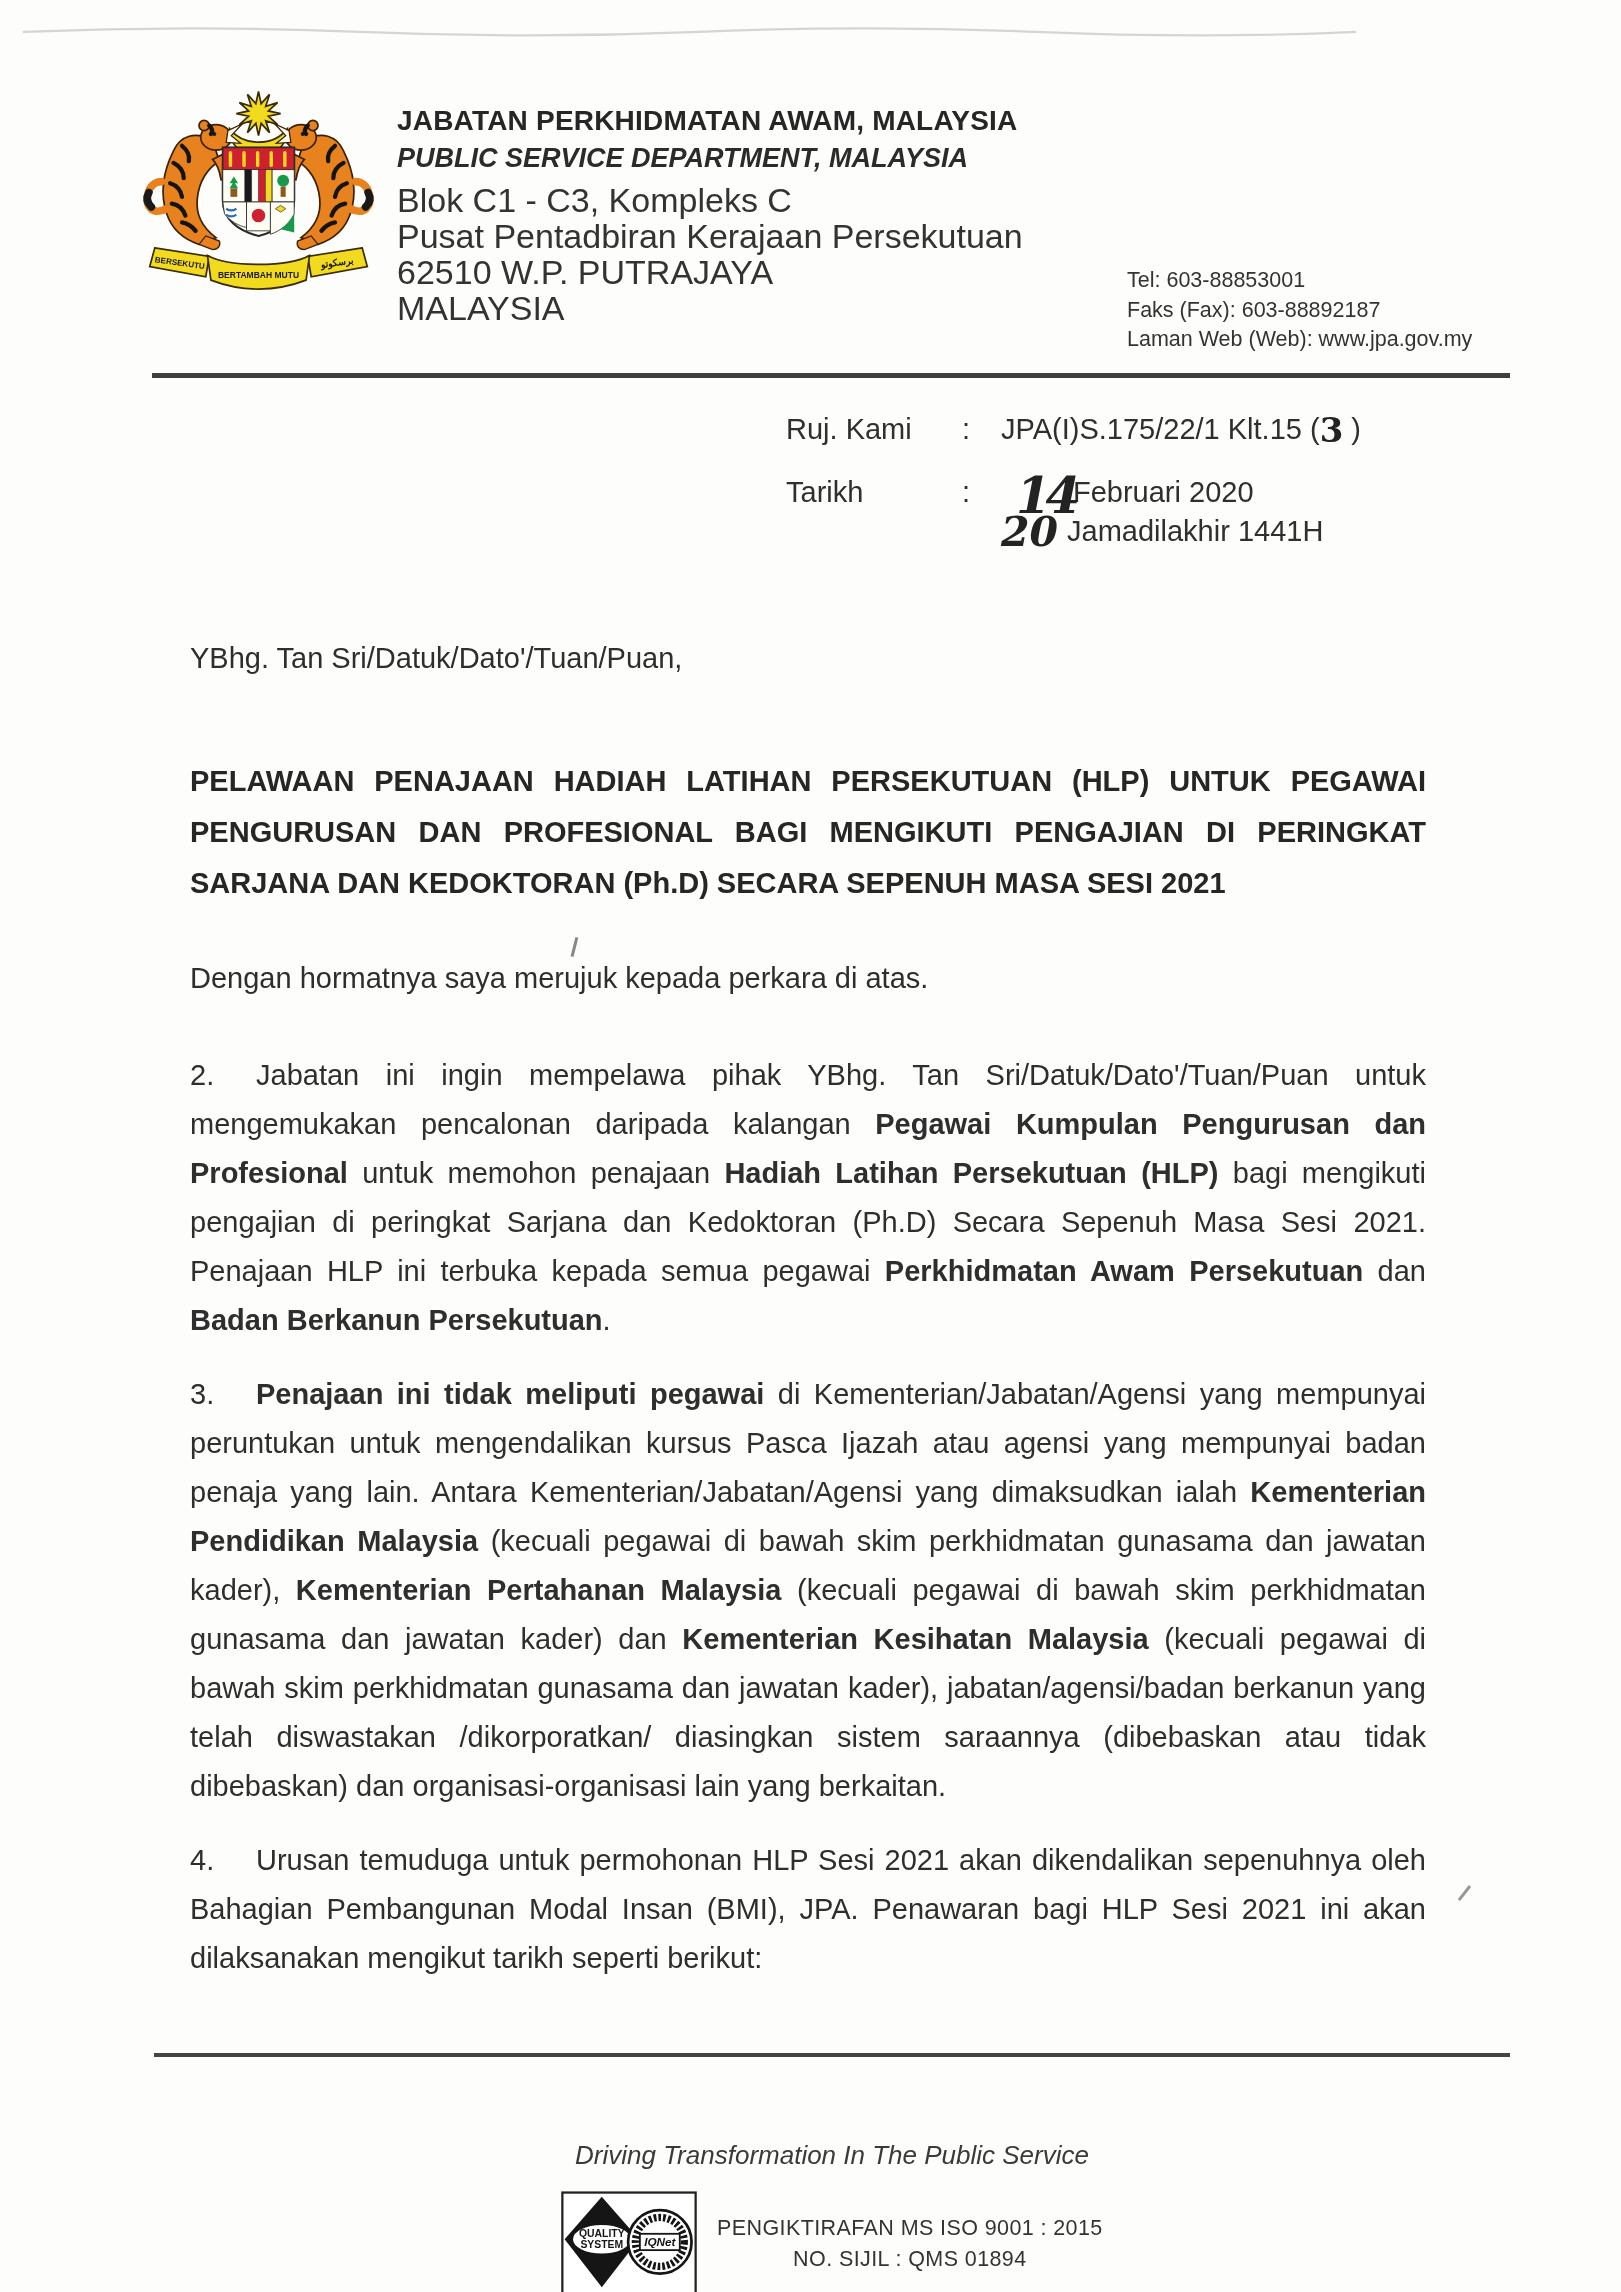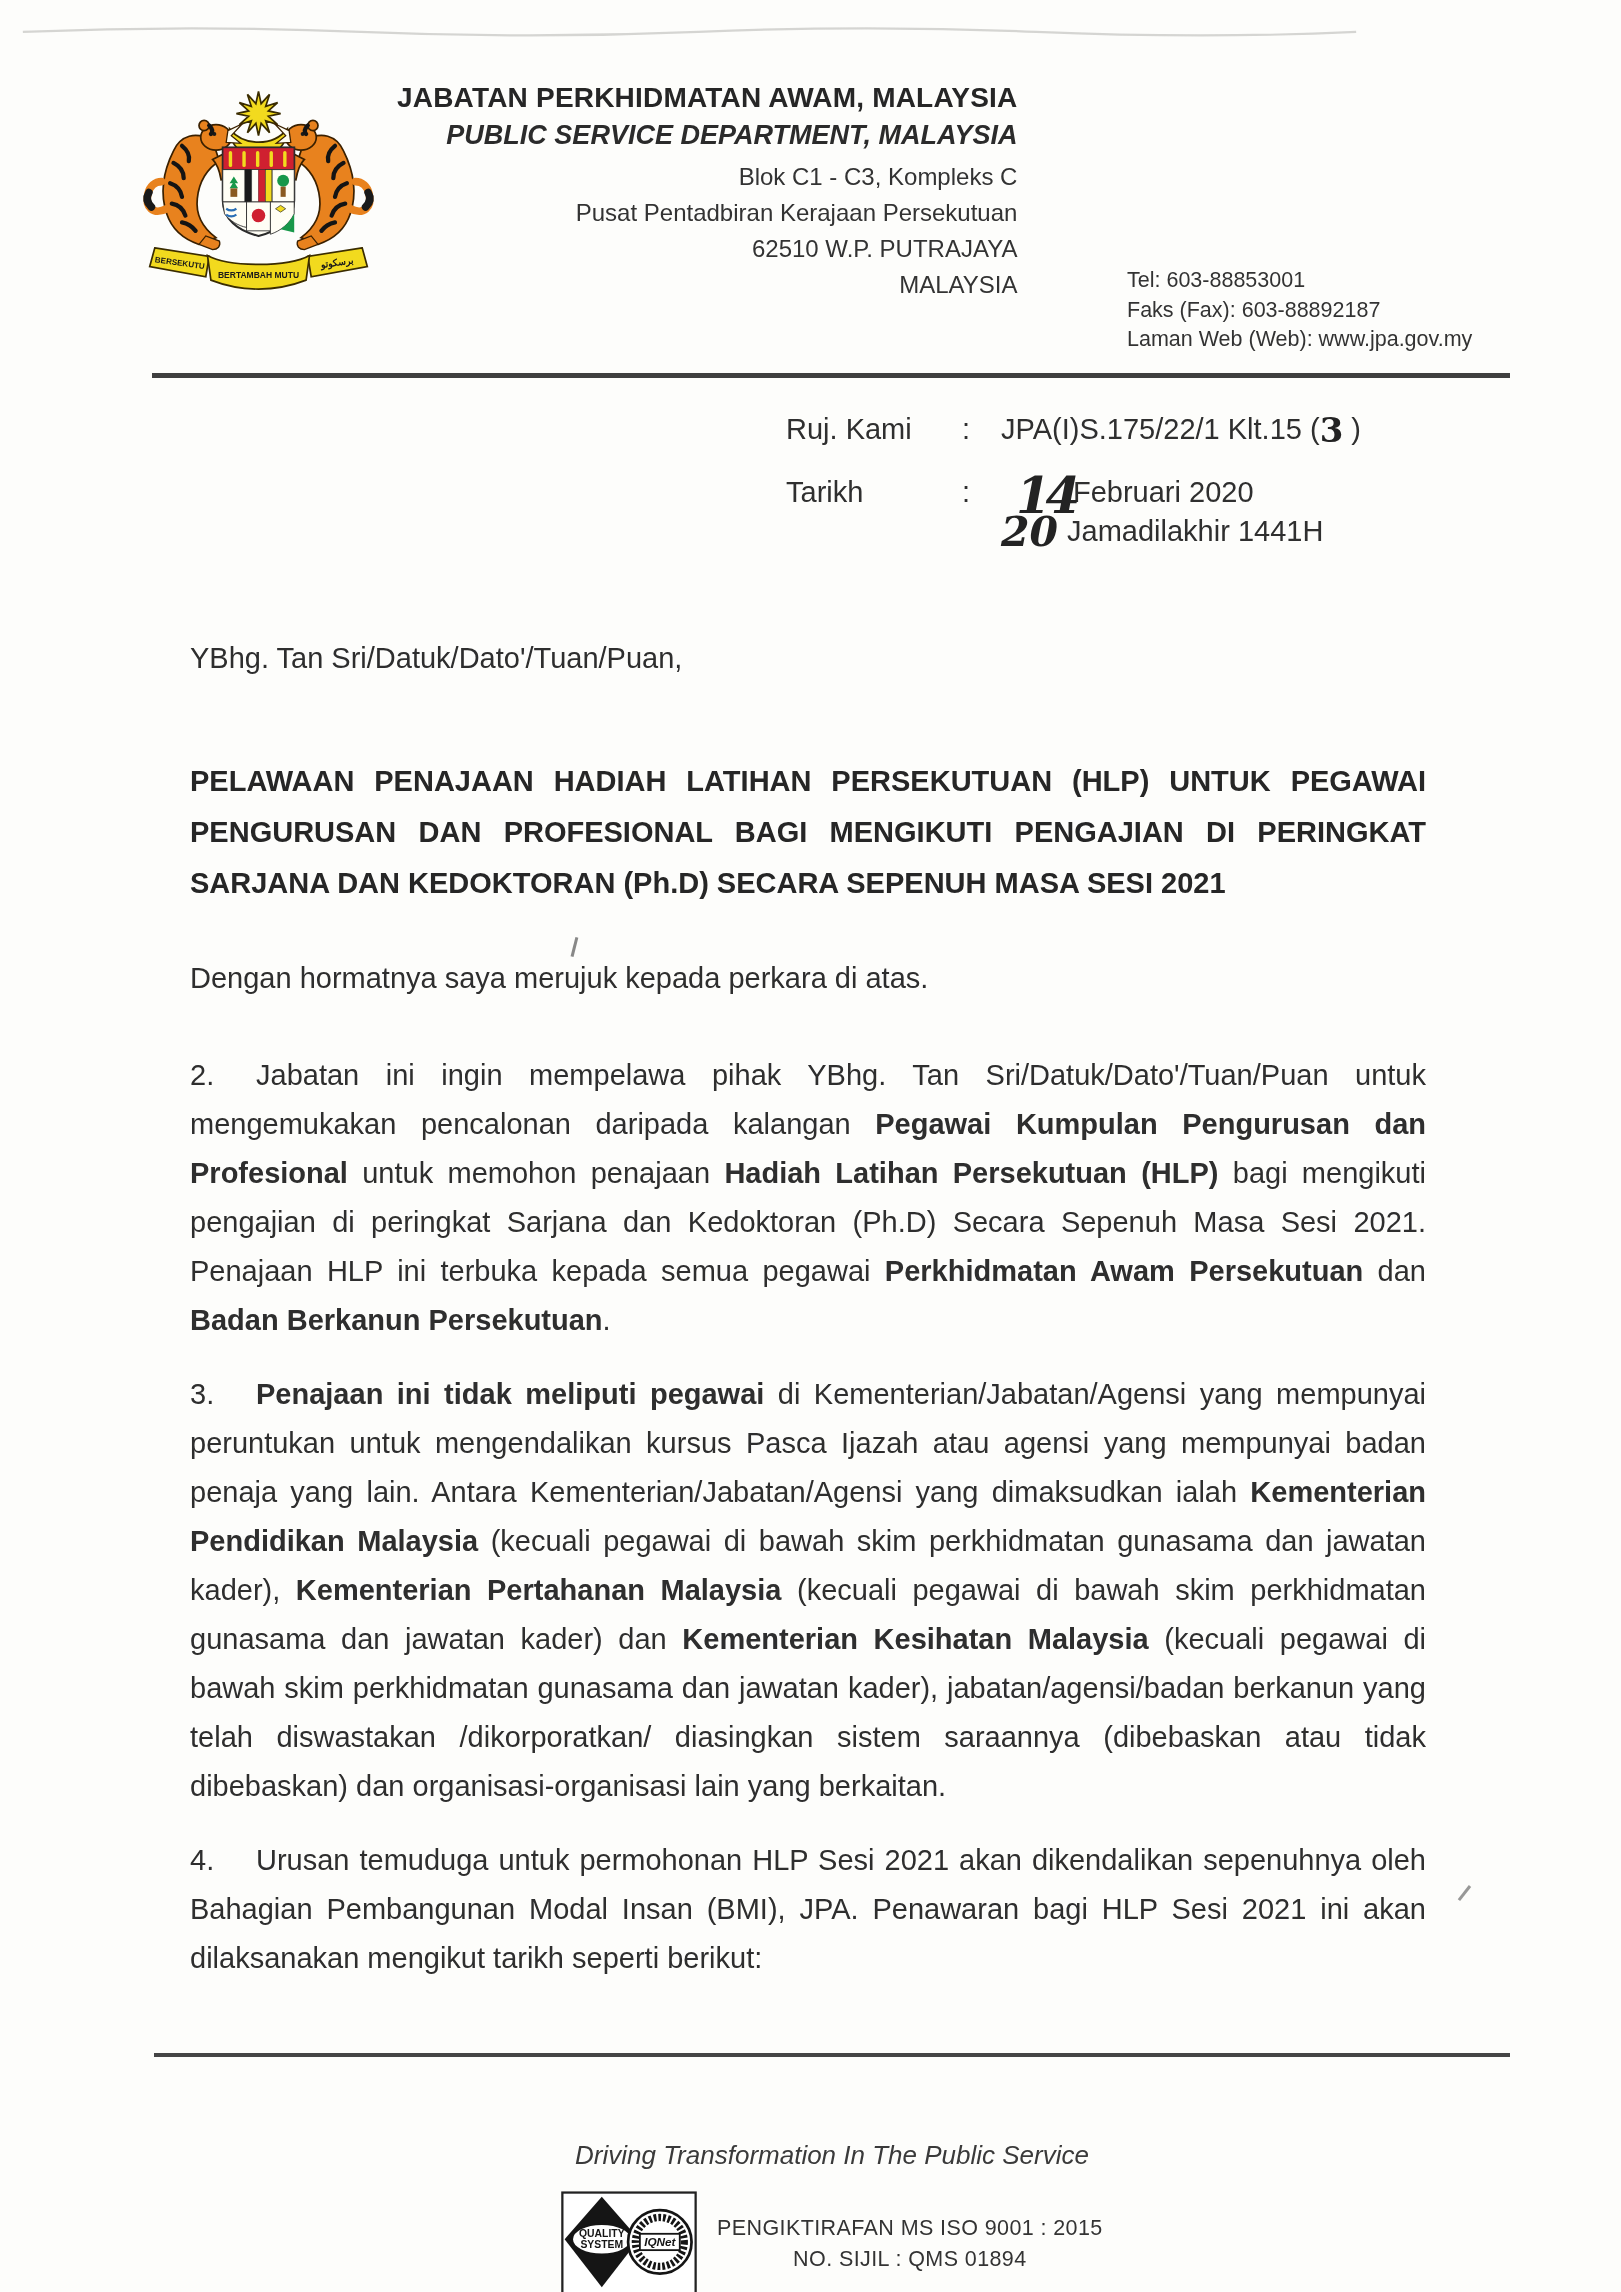--- a/index.html
+++ b/index.html
@@ -9,24 +9,24 @@
     font-family:"Liberation Sans", sans-serif;
     overflow:hidden;
   }
   
   .scanline { position:absolute; left:18px; top:23px; opacity:.55; }
   .speck { position:absolute; background:#555; }
   .speck-a { left:573px; top:937px; width:2.7px; height:19.7px; transform:rotate(14deg); opacity:.7; }
   .speck-b { left:1463px; top:1884px; width:2.7px; height:18px; transform:rotate(38deg); opacity:.6; }
   
   .crest { position:absolute; left:131px; top:81px; }
-  .lh-text { position:absolute; left:397px; top:82px;text-align:right; }
+  .lh-text { position:absolute; left:397px; top:105px; }
   .dept-my { font-size:28px; font-weight:bold; color:#262626; letter-spacing:0.2px; }
   .dept-en { font-size:27px; font-weight:bold; font-style:italic; color:#2b2b2b; margin-top:6.3px; }
-  .addr    { font-size:24px; line-height:36px; margin-top:8px; color:#333; }
+  .addr    { font-size:34px; line-height:36px; margin-top:8px; color:#333; }
   .contact { position:absolute; left:1115px; top:266px; font-size:21.5px; line-height:29.6px; color:#333;margin-left:12px; }
   .rule-top { position:absolute; left:152px; top:373px; width:1358px; height:4.5px; background:#3f3f3f; }
   
   .ref { position:absolute; left:786px; top:407px; font-size:29px; color:#2f2f2f; }
   .ref-row { display:flex; align-items:baseline; height:48px; white-space:nowrap; }
   .ref-label { width:176px; }
   .ref-colon { width:39px; }
   .hand { font-family:"DejaVu Serif", serif; font-weight:700; color:#232323; }
   .hand-day   { font-style:italic; font-size:50px; letter-spacing:-5.4px; margin-right:-1.8px; position:relative; top:11px;margin-left:15px; }
   .hand-hijri { font-style:italic; font-size:41px; margin-right:9px; position:relative; top:4.5px; }

